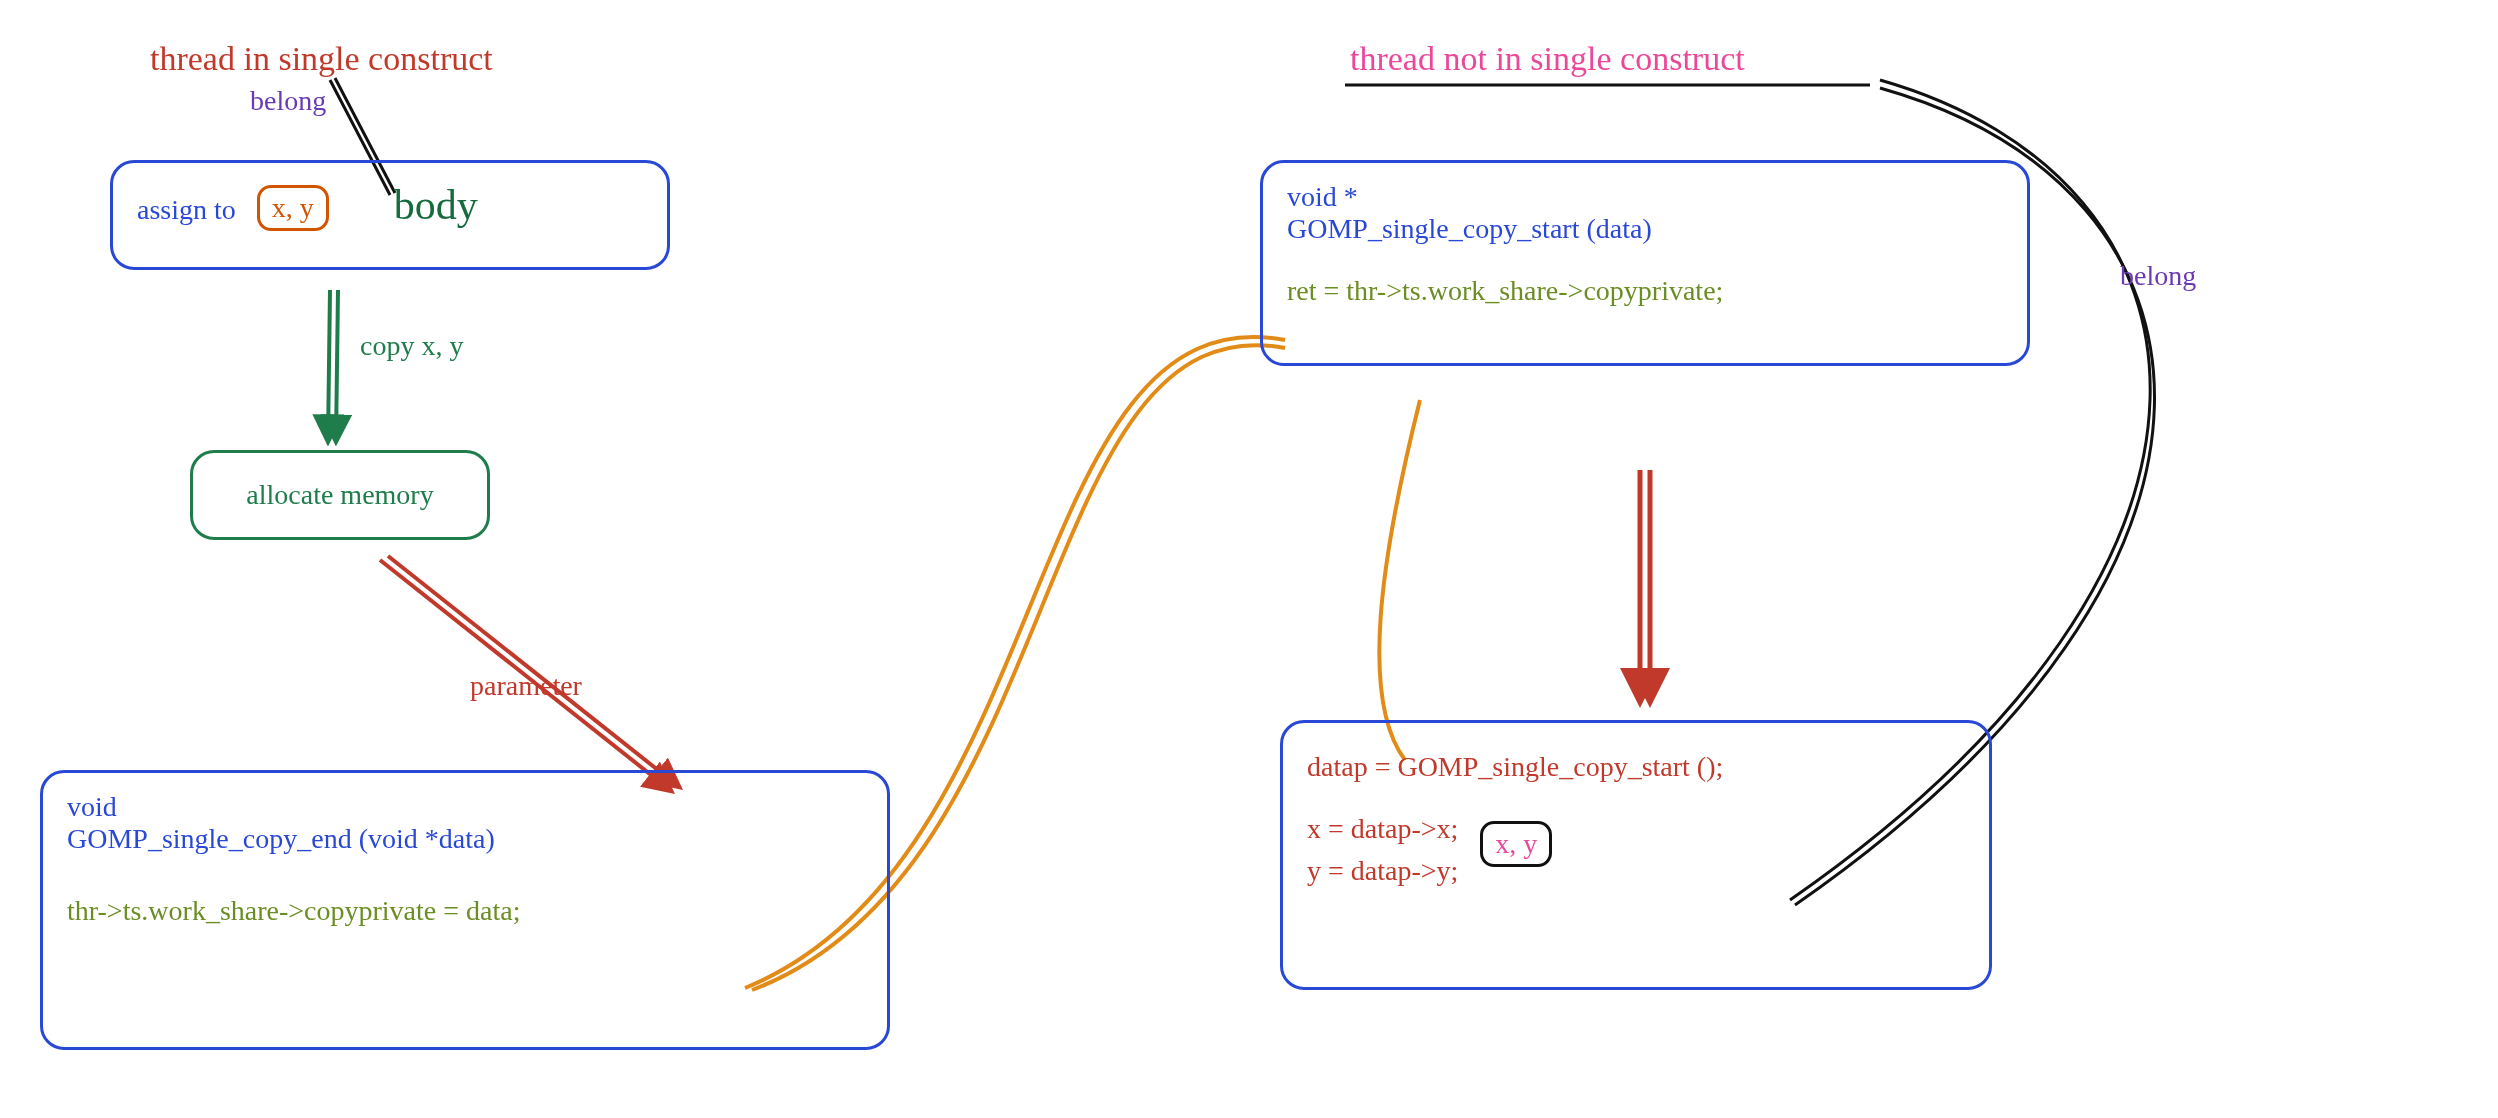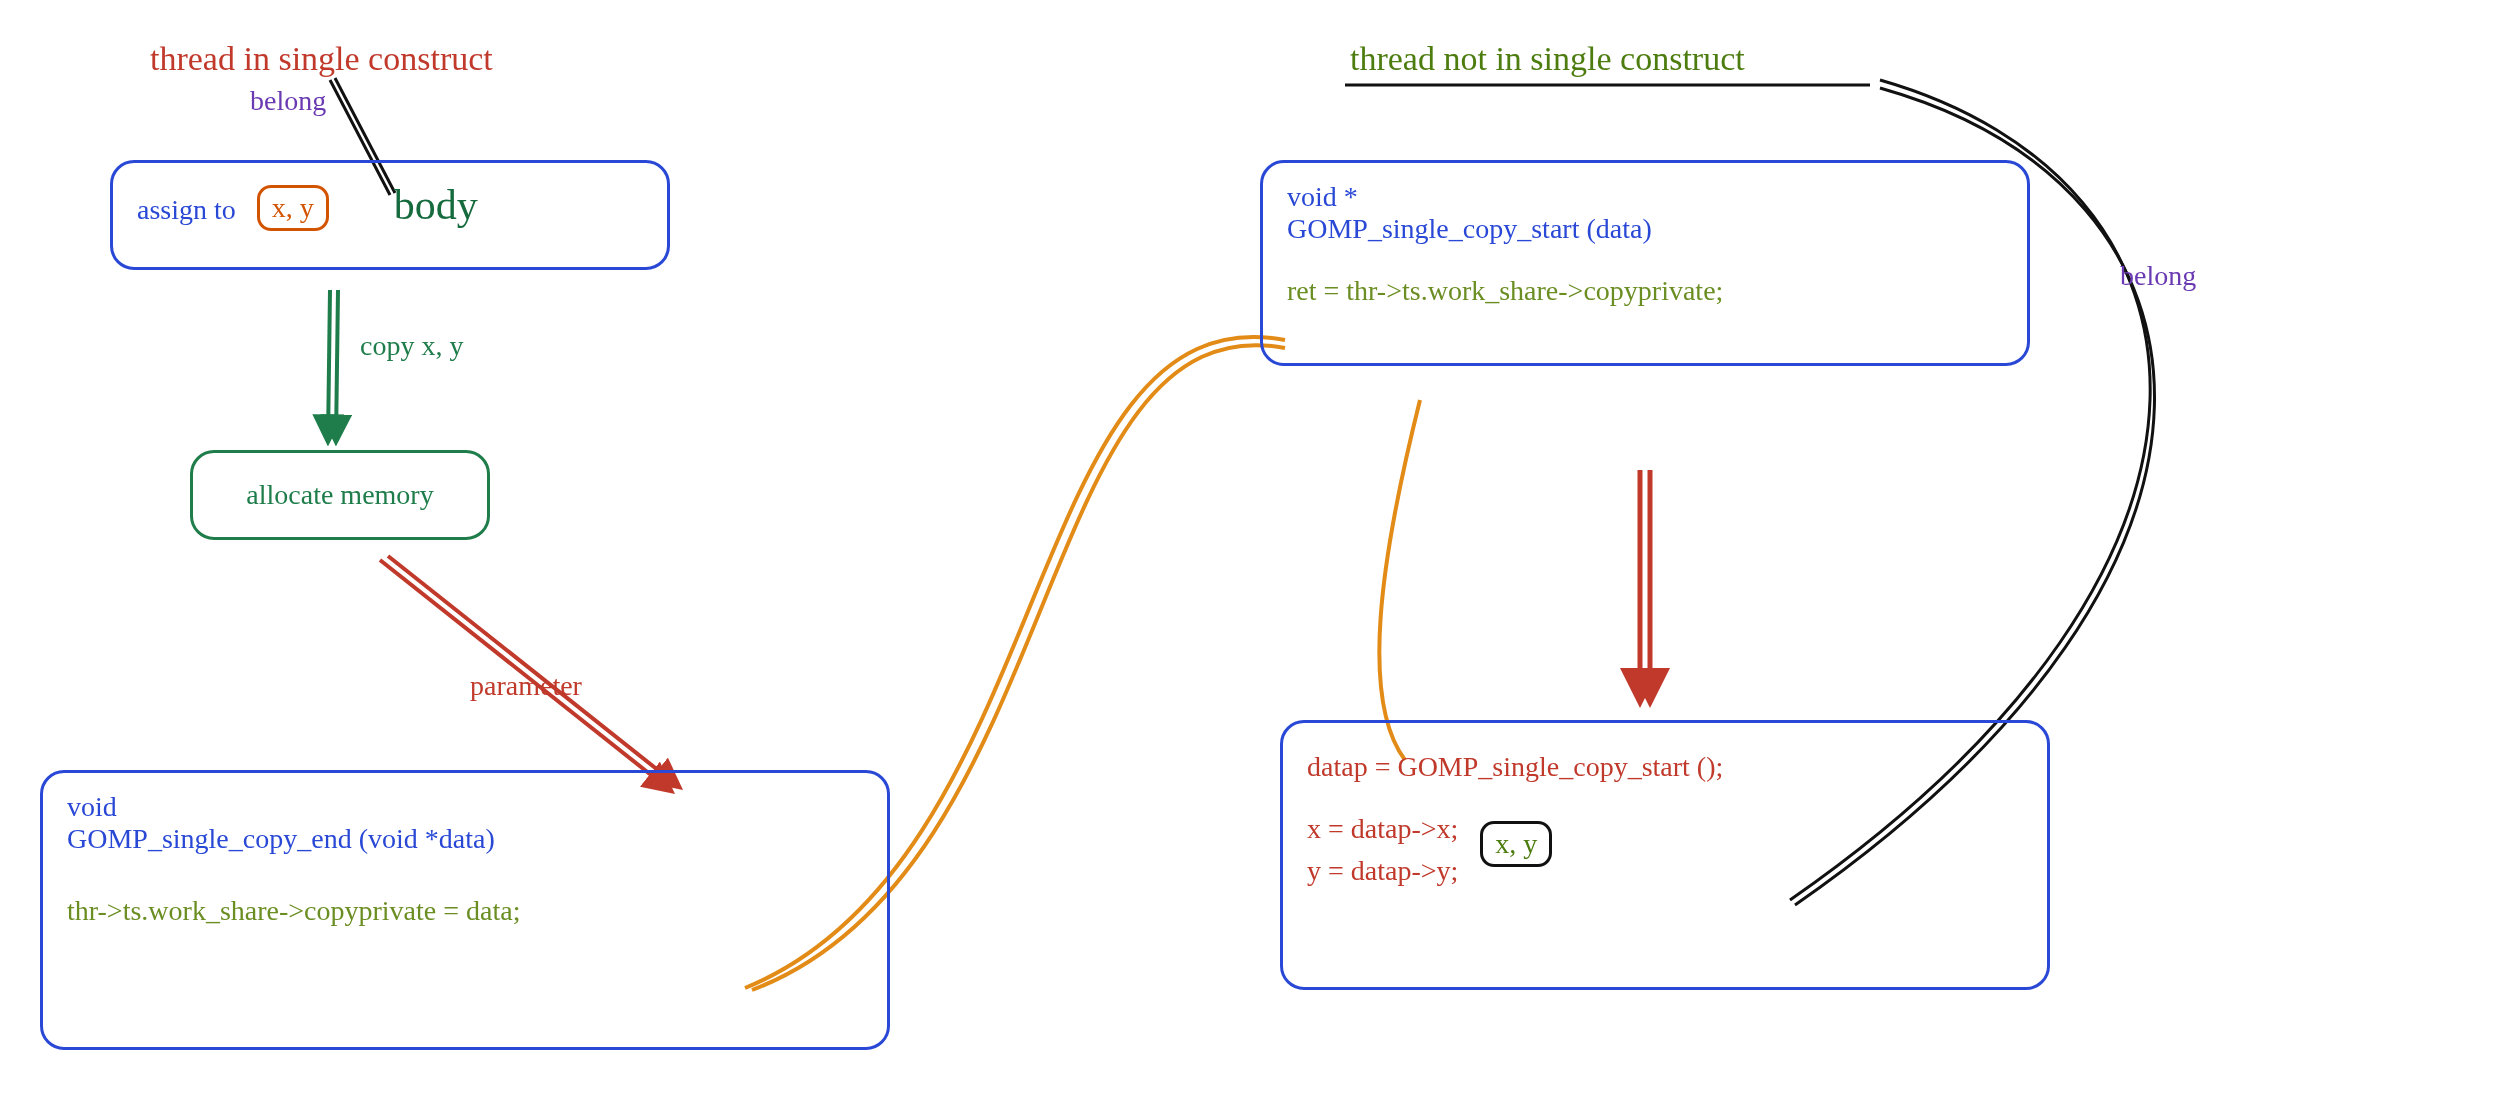--- a/index.html
+++ b/index.html
@@ -34,21 +34,21 @@
     width: 2498px; height: 1118px;
     pointer-events: none;
   }
   
   .c-red    { color: #c0392b; margin-top: 10px; }
   .c-blue   { color: #2948d6; }
   .c-green  { color: #1e7d4a; }
   .c-dgreen { color: #166b3e; }
   .c-olive  { color: #6b8e23; }
   .c-purple { color: #6a3ab2; }
-  .c-black  { color: #4d7c0f; }
+  .c-black  { color: #ec4899; }
   .c-orange { color: #d35400; }
 
   .b-blue   { border-color: #2948d6; }
   .b-green  { border-color: #1e7d4a; }
   .b-orange { border-color: #d35400; }
   .b-black  { border-color: #111; }
 </style>
 </head>
 <body>
 
@@ -112,21 +112,21 @@
 <div class="label c-black" style="left:1350px; top:40px; font-size:34px;">thread not in single construct</div>
 <div class="label c-purple" style="left:2120px; top:260px;">belong</div>
 
 <div class="box b-blue" style="left:1260px; top:160px; width:770px; height:206px;">
   <div class="c-blue">void *</div>
   <div class="c-blue">GOMP_single_copy_start (data)</div>
   <div style="height:30px;"></div>
   <div class="c-olive">ret = thr-&gt;ts.work_share-&gt;copyprivate;</div>
 </div>
 
-<div class="box b-blue" style="left:1280px; top:720px; width:770px; height:270px;">
+<div class="box b-blue" style="left:1280px; top:720px; width:712px; height:270px;">
   <div class="c-red">datap = GOMP_single_copy_start ();</div>
   <div style="height:20px;"></div>
   <div style="display:flex; align-items:flex-start; gap:22px;">
     <div>
       <div class="c-red">x = datap-&gt;x;</div>
       <div class="c-red">y = datap-&gt;y;</div>
     </div>
     <div class="small-box b-black c-black" style="position:relative; top:18px;">x, y</div>
   </div>
 </div>

